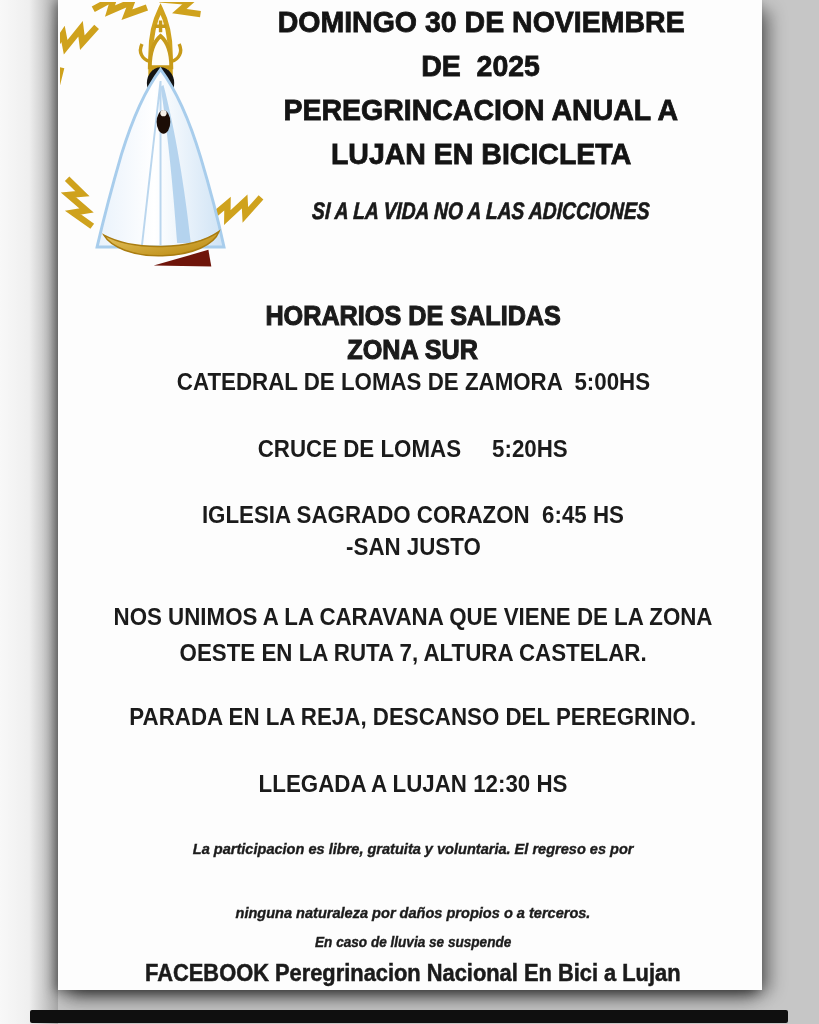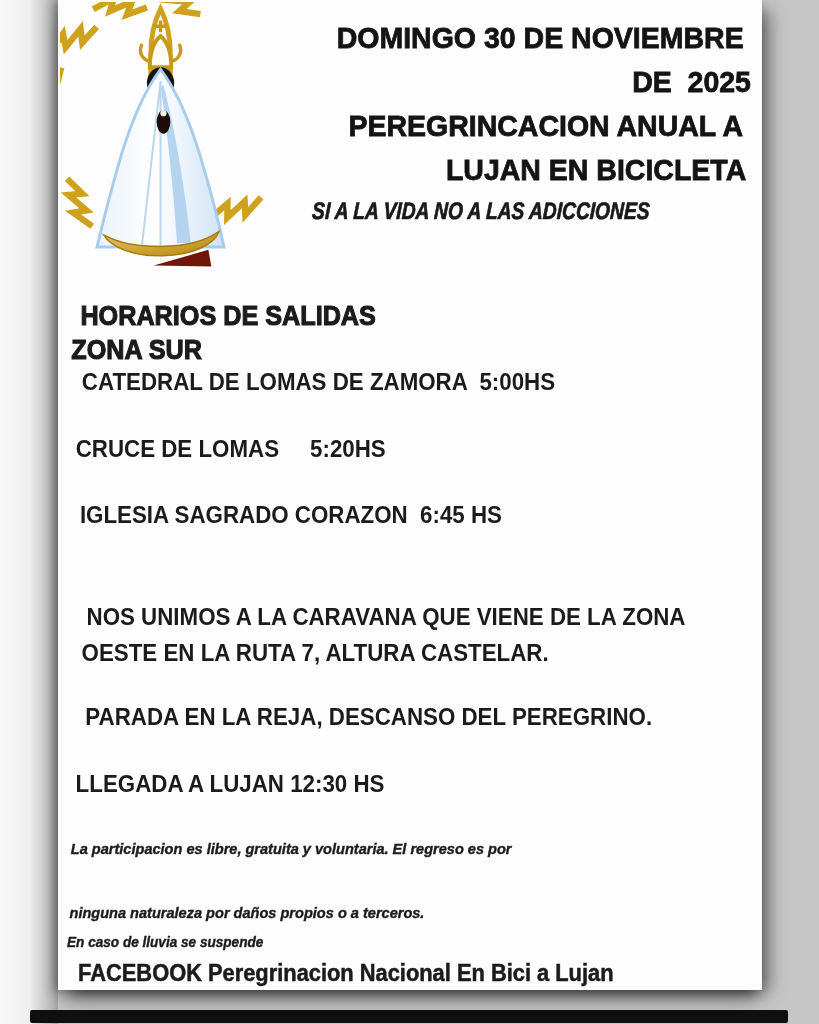--- a/index.html
+++ b/index.html
@@ -15,31 +15,31 @@
   .page{
     position:absolute;left:58px;top:0;width:704px;height:990px;
     background:#fdfdfd;
     box-shadow:-4px 2px 10px rgba(0,0,0,.35), 12px 6px 16px -4px rgba(0,0,0,.38), 0 14px 18px -6px rgba(0,0,0,.45);
   }
   .black-bar{
     position:absolute;left:30px;top:1010px;width:758px;height:13px;
     background:#0f0f0f;border-radius:2px;
   }
   
-  .l{position:absolute;left:6px;right:0;text-align:left;color:#1b1b1b;}
+  .l{position:absolute;left:6px;right:0;text-align:center;color:#1b1b1b;}
   .l .cx{display:inline-block;transform:scaleX(.93);transform-origin:center;white-space:pre;font-weight:bold;}
   .body24{font-size:24px;}
   .heavy .cx{transform:scaleX(.9);-webkit-text-stroke:1.1px #1b1b1b;letter-spacing:0px;}
   .heavy{font-size:28px;}
   .disc{font-size:15px;font-style:italic;}
   .disc .cx{transform:scaleX(.97);-webkit-text-stroke:.4px #222;}
   .fb{font-size:23px;}
   .fb .cx{transform:scaleX(.95);-webkit-text-stroke:.5px #1b1b1b;}
   
-  .title-block{position:absolute;top:16px;left:150px;right:8px;text-align:right;}
+  .title-block{position:absolute;top:0;left:150px;right:8px;text-align:center;}
   .title-line{line-height:44px;font-size:30px;color:#141414;}
   .title-line .cx{display:inline-block;transform:scaleX(.95);transform-origin:center;white-space:pre;font-weight:bold;-webkit-text-stroke:.8px #141414;}
   .motto{position:absolute;top:197px;left:150px;right:8px;text-align:center;font-size:24px;font-style:italic;color:#191919;}
   .motto .cx{display:inline-block;transform:scaleX(.8) skewX(-3deg);transform-origin:center;white-space:pre;font-weight:bold;-webkit-text-stroke:.7px #191919;}
   .virgin{position:absolute;left:2px;top:2px;width:205px;height:280px;}
 </style>
 </head>
 <body>
 
 <div class="canvas">
@@ -110,20 +110,21 @@
       <div class="title-line"><span class="cx">PEREGRINCACION ANUAL A</span></div>
       <div class="title-line"><span class="cx">LUJAN EN BICICLETA</span></div>
     </div>
     <div class="motto"><span class="cx">SI A LA VIDA NO A LAS ADICCIONES</span></div>
 
     <div class="l heavy" style="top:300px"><span class="cx">HORARIOS DE SALIDAS</span></div>
     <div class="l heavy" style="top:334px"><span class="cx">ZONA SUR</span></div>
     <div class="l body24" style="top:368px"><span class="cx">CATEDRAL DE LOMAS DE ZAMORA  5:00HS</span></div>
     <div class="l body24" style="top:435px"><span class="cx">CRUCE DE LOMAS     5:20HS</span></div>
     <div class="l body24" style="top:501px"><span class="cx">IGLESIA SAGRADO CORAZON  6:45 HS</span></div>
+    <div class="l body24" style="top:533px"><span class="cx">-SAN JUSTO</span></div>
 
     <div class="l body24" style="top:603px"><span class="cx">NOS UNIMOS A LA CARAVANA QUE VIENE DE LA ZONA</span></div>
     <div class="l body24" style="top:639px"><span class="cx">OESTE EN LA RUTA 7, ALTURA CASTELAR.</span></div>
     <div class="l body24" style="top:703px"><span class="cx">PARADA EN LA REJA, DESCANSO DEL PEREGRINO.</span></div>
     <div class="l body24" style="top:770px"><span class="cx">LLEGADA A LUJAN 12:30 HS</span></div>
 
     <div class="l disc" style="top:840px"><span class="cx">La participacion es libre, gratuita y voluntaria. El regreso es por</span></div>
     <div class="l disc" style="top:904px"><span class="cx">ninguna naturaleza por daños propios o a terceros.</span></div>
     <div class="l disc" style="top:934px;font-size:14px"><span class="cx">En caso de lluvia se suspende</span></div>
     <div class="l fb" style="top:960px"><span class="cx">FACEBOOK Peregrinacion Nacional En Bici a Lujan</span></div>

